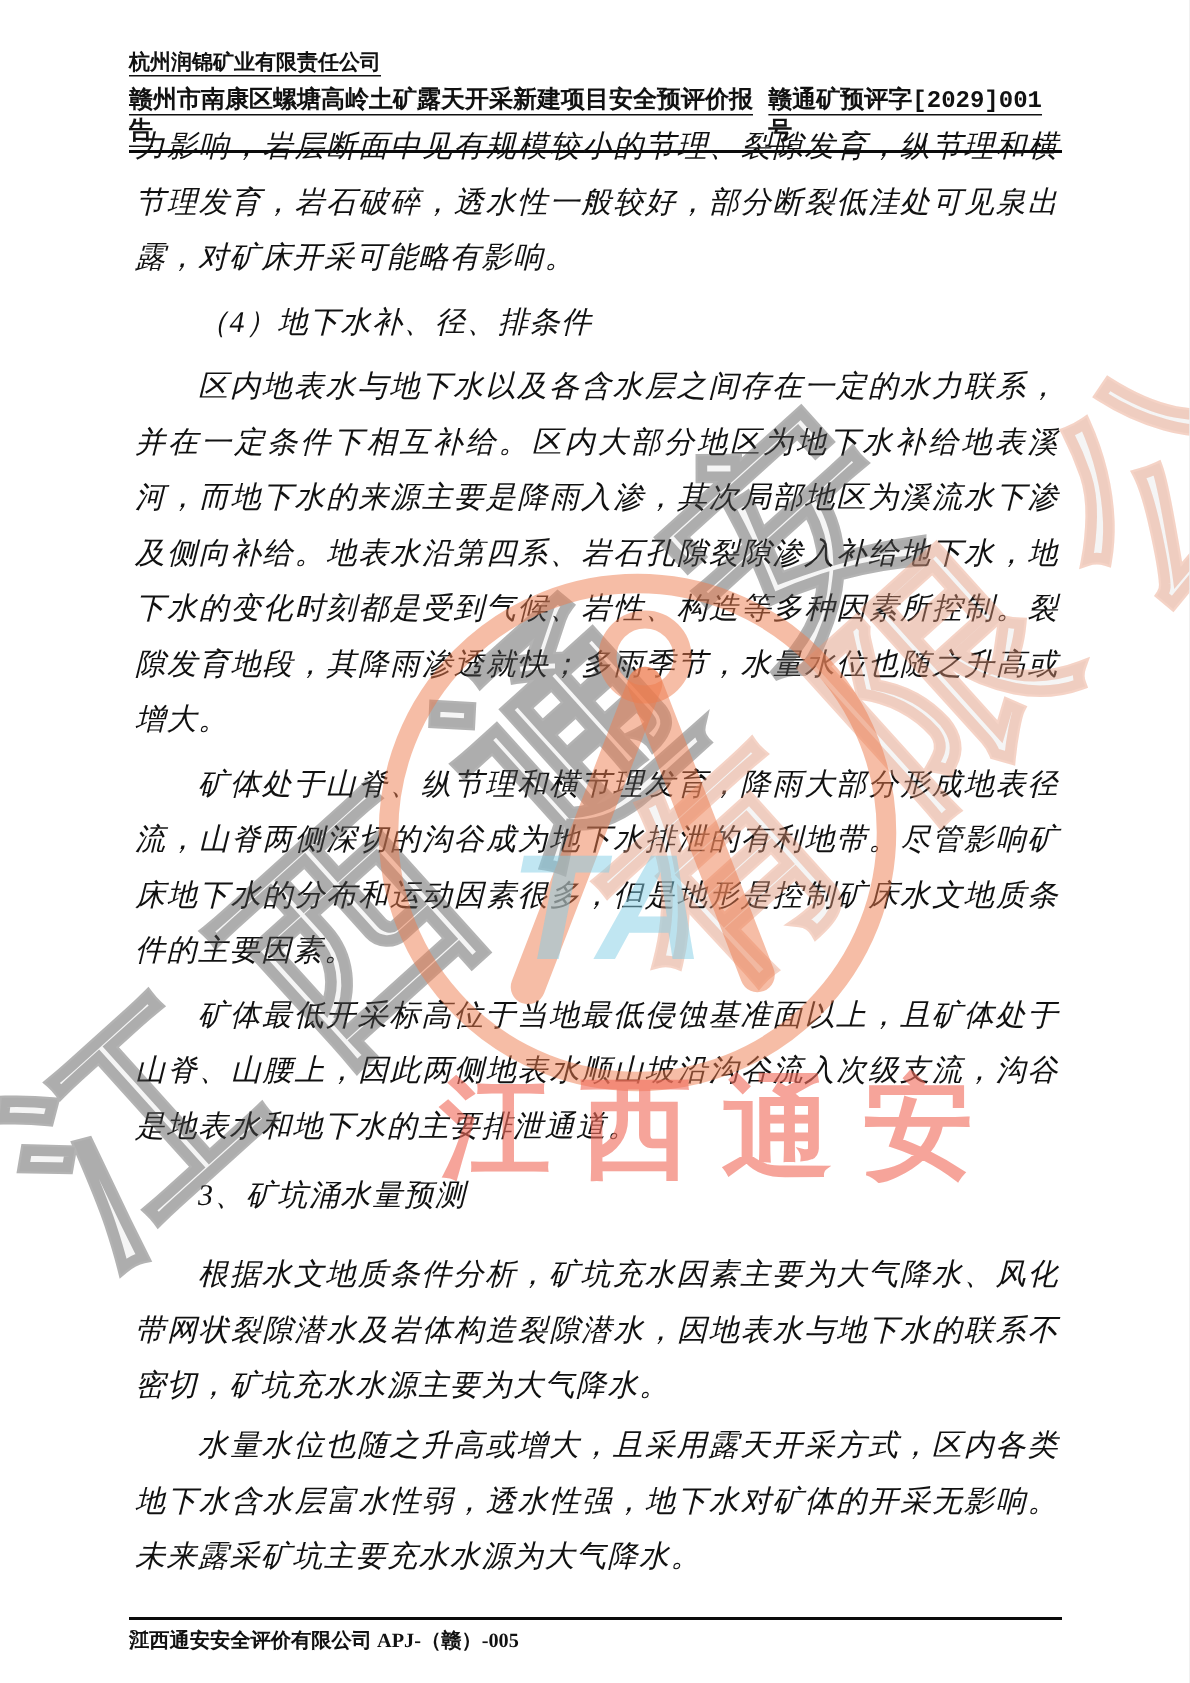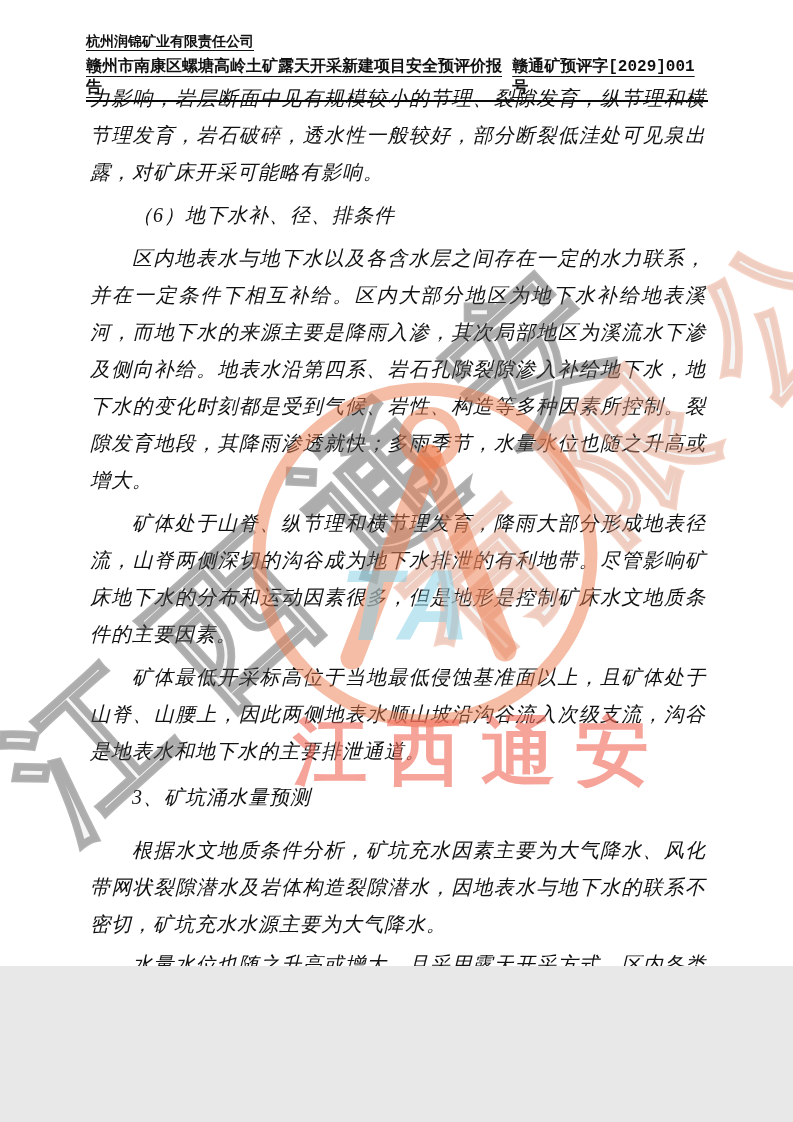--- a/index.html
+++ b/index.html
@@ -1,17 +1,17 @@
 <!DOCTYPE html>
 <html><head>
 <meta charset="utf-8">
 <style>
   html,body{margin:0;padding:0;background:#e8e8e8;}
   .page{
-    position:relative;width:793px;height:966px;background:#ffffff;
+    position:relative;width:793px;height:1122px;background:#ffffff;
     margin:0 auto;overflow:hidden;
     font-family:"Liberation Serif","DejaVu Serif",serif;color:#111;
   }
   
   .header{position:absolute;left:86px;top:33px;width:622px;
     border-bottom:2.5px solid #0a0a0a;padding-bottom:2px;}
   .header .h-line1{font-size:14px;font-weight:bold;
     text-decoration:underline;text-underline-offset:4px;margin-bottom:5px;}
   .header .h-line2{display:flex;justify-content:flex-start;align-items:flex-end;
     font-size:16px;font-weight:bold;font-family:Liberation Mono, monospace;}
@@ -67,21 +67,21 @@
   <div class="header">
     <div class="h-line1">杭州润锦矿业有限责任公司</div>
     <div class="h-line2">
       <span>赣州市南康区螺塘高岭土矿露天开采新建项目安全预评价报告</span>
       <span>赣通矿预评字[2029]001号</span>
     </div>
   </div>
 
   <div class="bodytext" id="bodytext">
       <p class="plain">力影响，岩层断面中见有规模较小的节理、裂隙发育，纵节理和横节理发育，岩石破碎，透水性一般较好，部分断裂低洼处可见泉出露，对矿床开采可能略有影响。</p>
-      <p class="heading">（6）地下水补、径、排条件</p>
+      <p class="heading">（4）地下水补、径、排条件</p>
       <p class="indent">区内地表水与地下水以及各含水层之间存在一定的水力联系，并在一定条件下相互补给。区内大部分地区为地下水补给地表溪河，而地下水的来源主要是降雨入渗，其次局部地区为溪流水下渗及侧向补给。地表水沿第四系、岩石孔隙裂隙渗入补给地下水，地下水的变化时刻都是受到气候、岩性、构造等多种因素所控制。裂隙发育地段，其降雨渗透就快；多雨季节，水量水位也随之升高或增大。</p>
       <p class="indent">矿体处于山脊、纵节理和横节理发育，降雨大部分形成地表径流，山脊两侧深切的沟谷成为地下水排泄的有利地带。尽管影响矿床地下水的分布和运动因素很多，但是地形是控制矿床水文地质条件的主要因素。</p>
       <p class="indent">矿体最低开采标高位于当地最低侵蚀基准面以上，且矿体处于山脊、山腰上，因此两侧地表水顺山坡沿沟谷流入次级支流，沟谷是地表水和地下水的主要排泄通道。</p>
       <p class="heading">3、矿坑涌水量预测</p>
       <p class="indent">根据水文地质条件分析，矿坑充水因素主要为大气降水、风化带网状裂隙潜水及岩体构造裂隙潜水，因地表水与地下水的联系不密切，矿坑充水水源主要为大气降水。</p>
       <p class="indent">水量水位也随之升高或增大，且采用露天开采方式，区内各类地下水含水层富水性弱，透水性强，地下水对矿体的开采无影响。未来露采矿坑主要充水水源为大气降水。</p>
     </div>
 
   <div class="watermark">
     <div class="wm-diag gray">江西通安</div>

